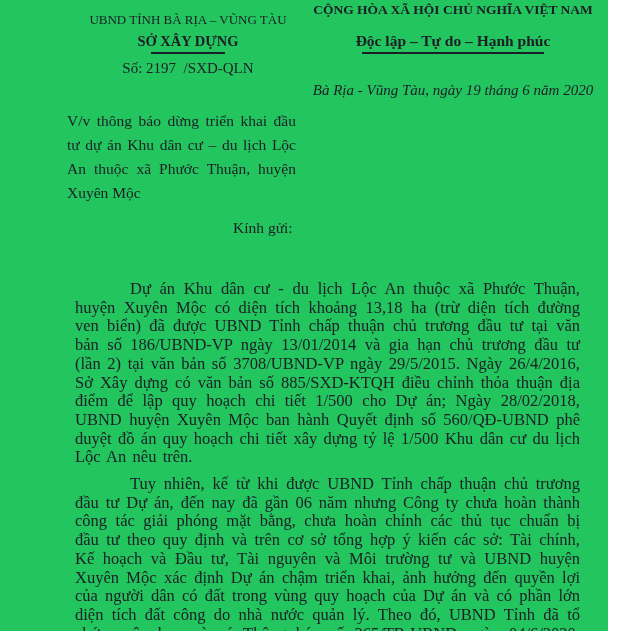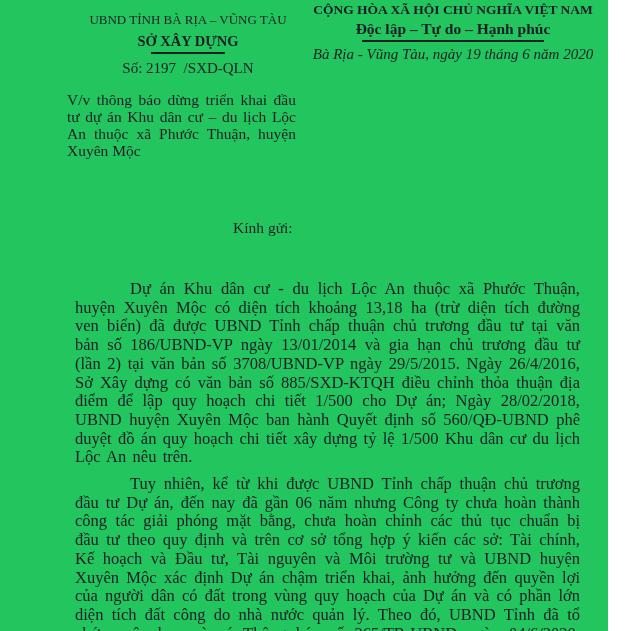--- a/index.html
+++ b/index.html
@@ -16,28 +16,28 @@
   .header-left { position:absolute; left:63px; top:12px; width:250px; text-align:center; }
   .issuer-line1 { font-size:13px; white-space:nowrap; }
   .issuer-line2 { font-size:14.5px; font-weight:bold; margin-top:5px; }
   .rule { height:2px; background:#1e1e26; margin:2px auto 0; }
   .rule-left { width:74px; }
   .doc-number { font-size:15px; margin-top:6px; white-space:pre-wrap; }
 
   
   .header-right { position:absolute; left:303px; top:2px; width:300px; text-align:center; }
   .nat-line1 { font-size:13.5px; font-weight:bold; white-space:nowrap; }
-  .nat-line2 { font-size:15.5px; font-weight:bold; margin-top:2px; }
+  .nat-line2 { font-size:15.5px; font-weight:bold; margin-top:14px; }
   .rule-right { width:182px; }
-  .dateline { font-size:15px; font-style:italic; margin-top:4px; white-space:nowrap; }
+  .dateline { font-size:15px; font-style:italic; margin-top:28px; white-space:nowrap; }
 
   
   .subject {
-    position:absolute; left:67px; top:91px; width:229px;
-    font-size:15.5px; line-height:17px; text-align:justify;
+    position:absolute; left:67px; top:109px; width:229px;
+    font-size:15.5px; line-height:24px; text-align:justify;
   }
 
   
   .salutation { position:absolute; left:233px; top:179px; display:flex; align-items:flex-start;margin-top:40px; }
   .sal-label { font-size:15.5px; white-space:nowrap; }
   .recipients { margin-left:5px; margin-top:9px; font-size:15.5px; line-height:17.8px; white-space:nowrap; }
   .address {
     position:absolute; left:190px; top:224px;
     font-size:15px; font-style:italic; white-space:nowrap;
   }

